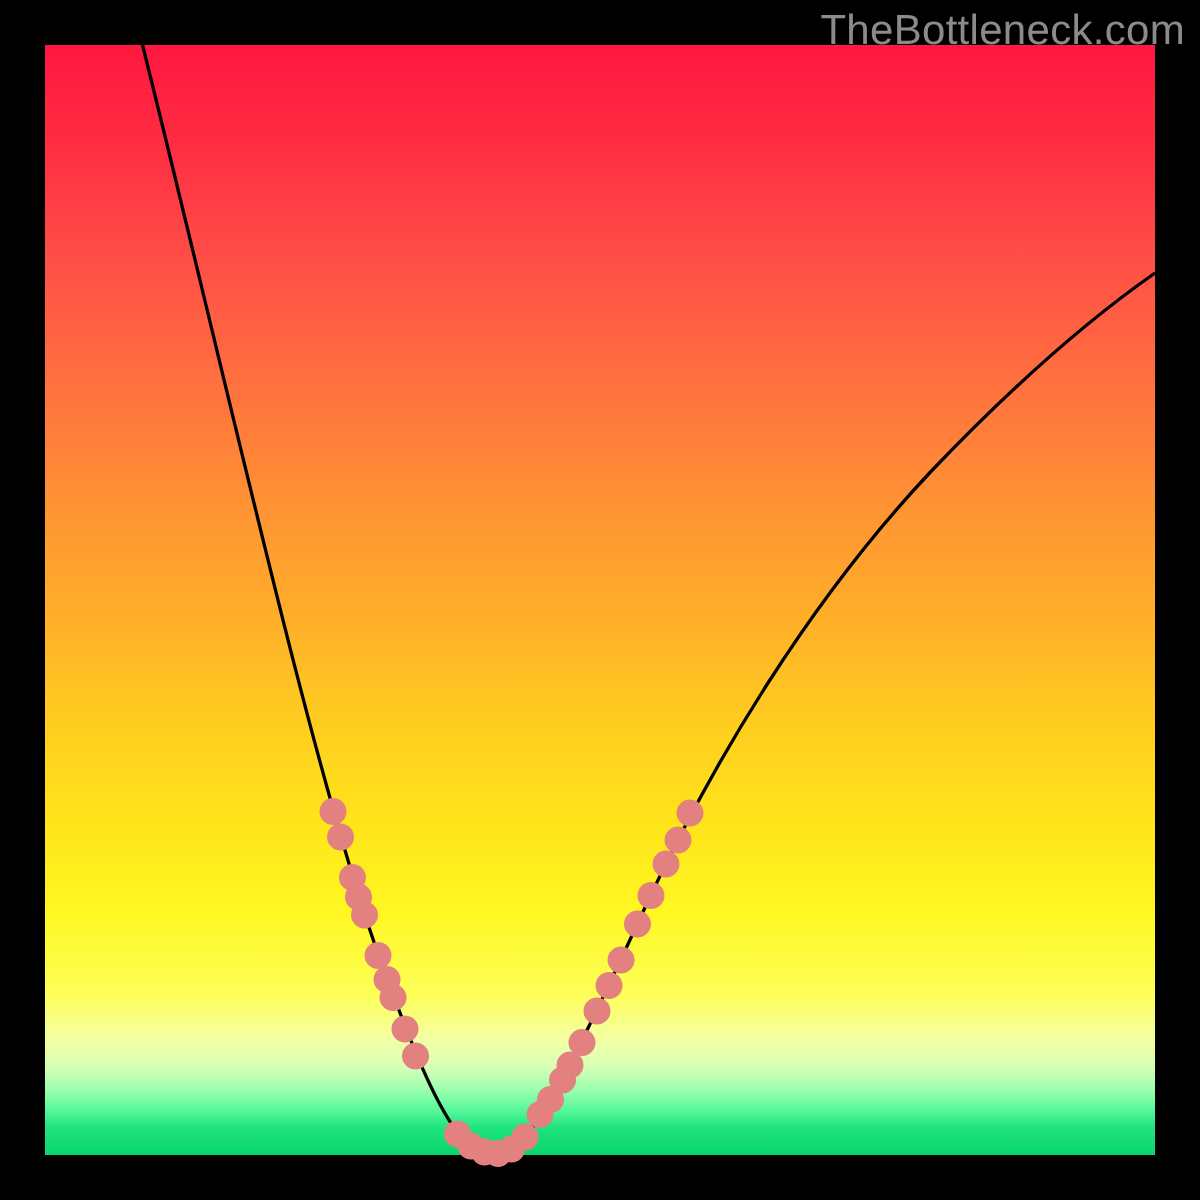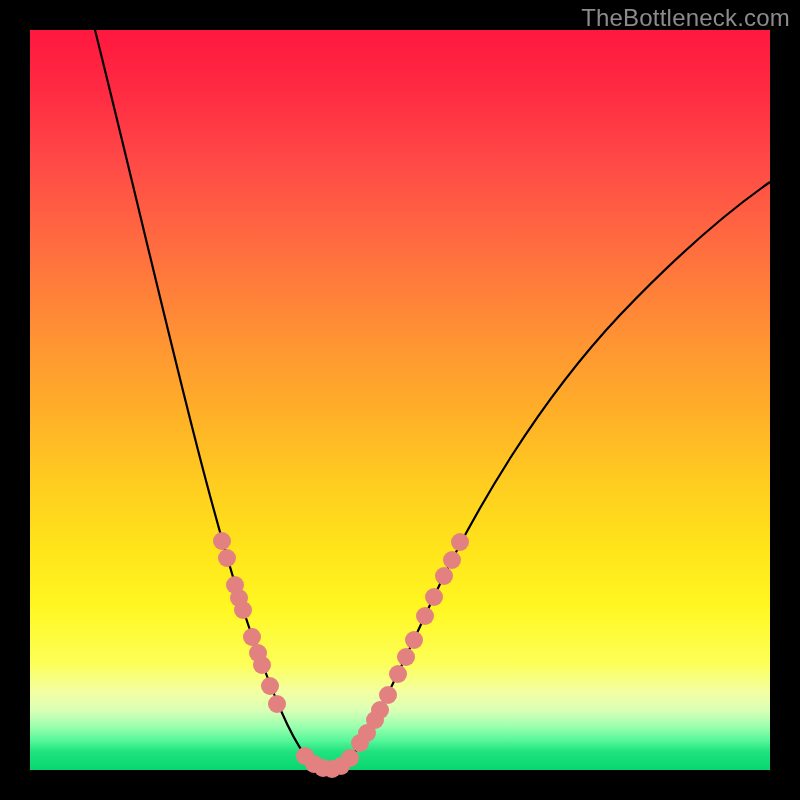--- a/index.html
+++ b/index.html
@@ -44,21 +44,21 @@
       #57f79a 96%,
       #20e37f 97.5%,
       #07d66e 100%
     );
   }
   .watermark {
     position: absolute;
     top: 4px;
     right: 10px;
     color: #8b8b8b;
-    font-size: 24px;
+    font-size: 28px;
     font-weight: 500;
     letter-spacing: 0.2px;
     user-select: none;
   }
   svg.curve {
     position: absolute;
     left: 0;
     top: 0;
     width: 740px;
     height: 740px;

